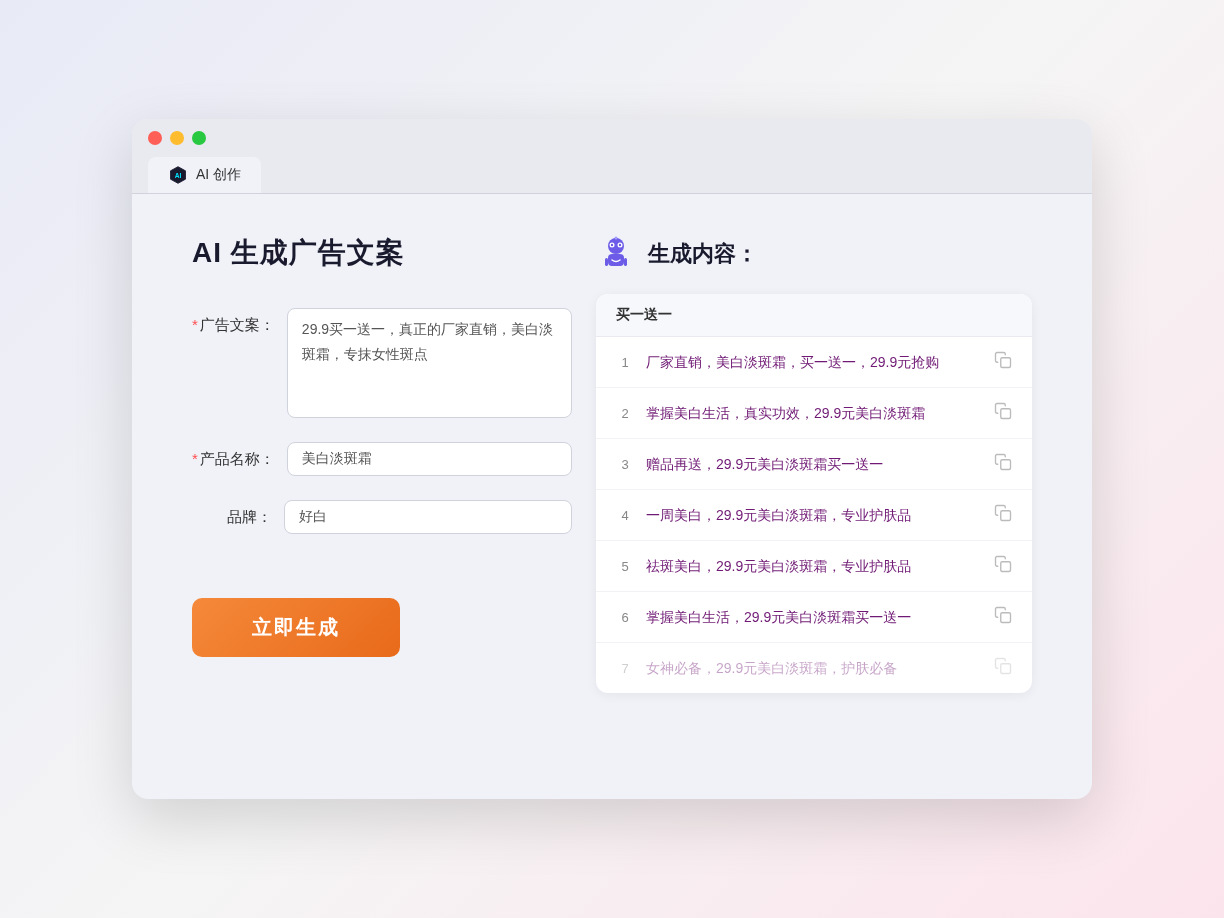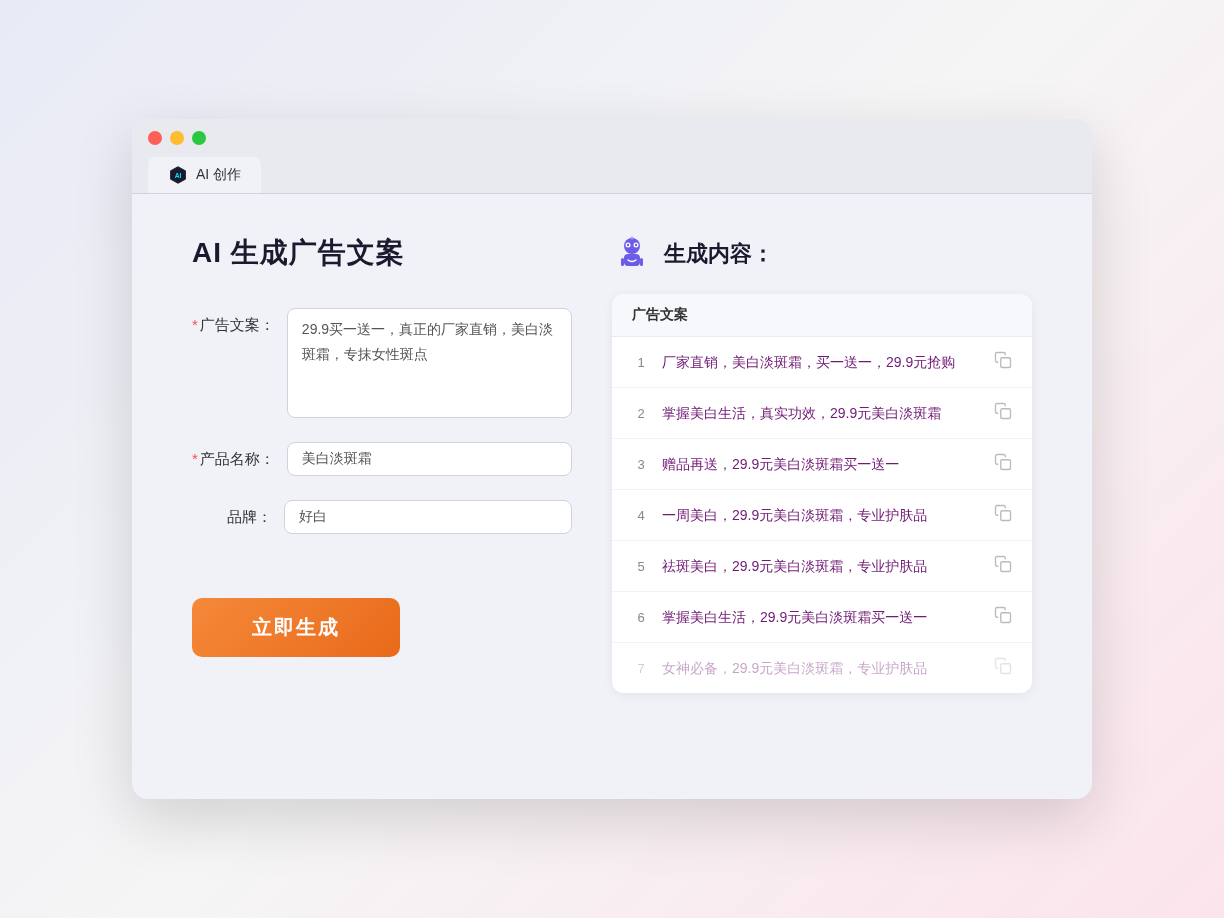--- a/index.html
+++ b/index.html
@@ -61,21 +61,21 @@
 
     .tab-icon {
       width: 20px;
       height: 20px;
     }
 
     .browser-content {
       background: #f0f2f8;
       padding: 40px 60px;
       display: flex;
-      gap: 40px;
+      gap: 24px;
     }
 
     
     .left-panel {
       flex: 0 0 380px;
     }
 
     .page-title {
       font-size: 28px;
       font-weight: 700;
@@ -273,21 +273,21 @@
           <circle cx="20" cy="4" r="1.5" fill="#a29bfe"></circle>
           <rect x="9" y="24" width="3" height="8" rx="1.5" fill="#6c5ce7"></rect>
           <rect x="28" y="24" width="3" height="8" rx="1.5" fill="#6c5ce7"></rect>
           <path d="M16 26 Q20 29 24 26" stroke="white" stroke-width="1.5" fill="none" stroke-linecap="round"></path>
         </svg>
         <span class="results-title">生成内容：</span>
       </div>
 
       <div class="results-table">
         <div class="results-table-header">
-          <span>广告文案</span>
+          <span>买一送一</span>
         </div>
 
         <div id="results-list">
 
         <div class="result-row">
               <span class="result-number">1</span>
               <span class="result-text">厂家直销，美白淡斑霜，买一送一，29.9元抢购</span>
               <span style="color: rgb(187, 187, 187); cursor: pointer; flex-shrink: 0;"><svg width="18" height="18" viewBox="0 0 24 24" fill="none" stroke="currentColor" stroke-width="1.8" stroke-linecap="round" stroke-linejoin="round">
                   <rect x="9" y="9" width="13" height="13" rx="2"></rect>
                   <path d="M5 15H4a2 2 0 0 1-2-2V4a2 2 0 0 1 2-2h9a2 2 0 0 1 2 2v1"></path>
@@ -328,21 +328,21 @@
             <div class="result-row">
               <span class="result-number">6</span>
               <span class="result-text">掌握美白生活，29.9元美白淡斑霜买一送一</span>
               <span style="color: rgb(187, 187, 187); cursor: pointer; flex-shrink: 0;"><svg width="18" height="18" viewBox="0 0 24 24" fill="none" stroke="currentColor" stroke-width="1.8" stroke-linecap="round" stroke-linejoin="round">
                   <rect x="9" y="9" width="13" height="13" rx="2"></rect>
                   <path d="M5 15H4a2 2 0 0 1-2-2V4a2 2 0 0 1 2-2h9a2 2 0 0 1 2 2v1"></path>
                 </svg></span>
             </div>
             <div class="result-row faded">
               <span class="result-number">7</span>
-              <span class="result-text">女神必备，29.9元美白淡斑霜，专业护肤品</span>
+              <span class="result-text">女神必备，29.9元美白淡斑霜，护肤必备</span>
               <span style="color: rgb(187, 187, 187); cursor: pointer; flex-shrink: 0;"><svg width="18" height="18" viewBox="0 0 24 24" fill="none" stroke="currentColor" stroke-width="1.8" stroke-linecap="round" stroke-linejoin="round">
                   <rect x="9" y="9" width="13" height="13" rx="2"></rect>
                   <path d="M5 15H4a2 2 0 0 1-2-2V4a2 2 0 0 1 2-2h9a2 2 0 0 1 2 2v1"></path>
                 </svg></span>
             </div>
           </div>
       </div>
     </div>
 
   </div>

